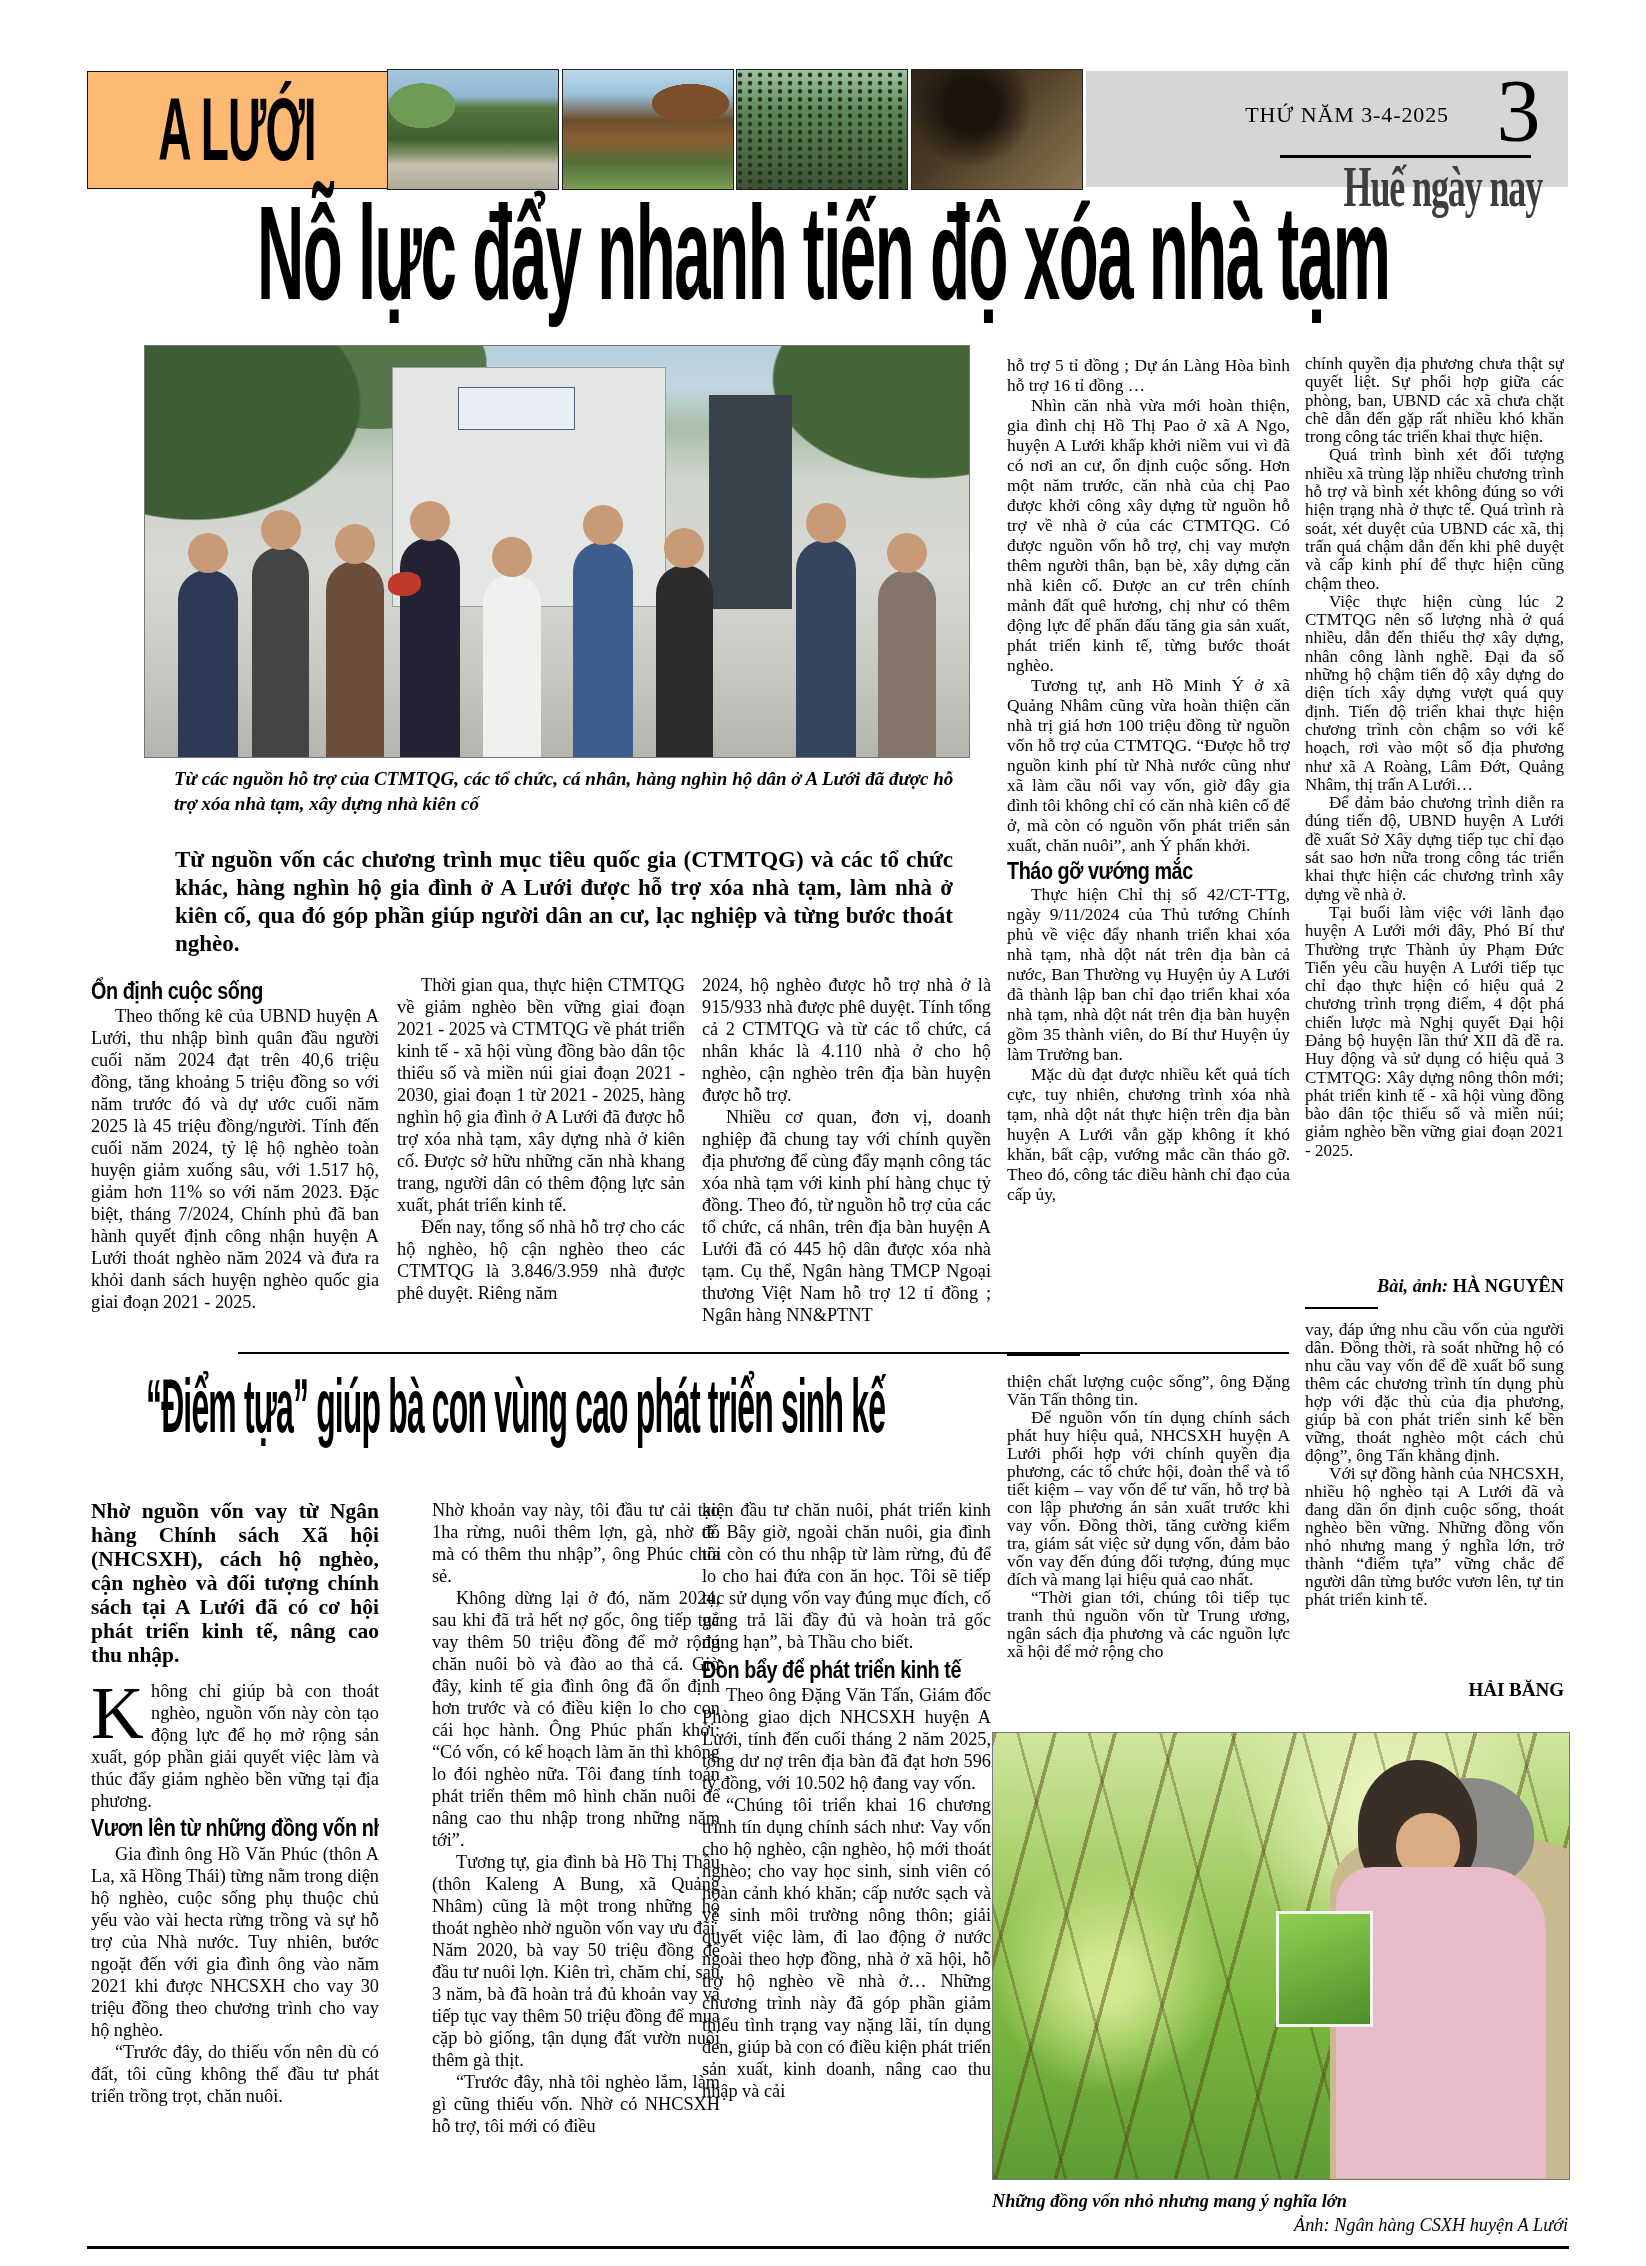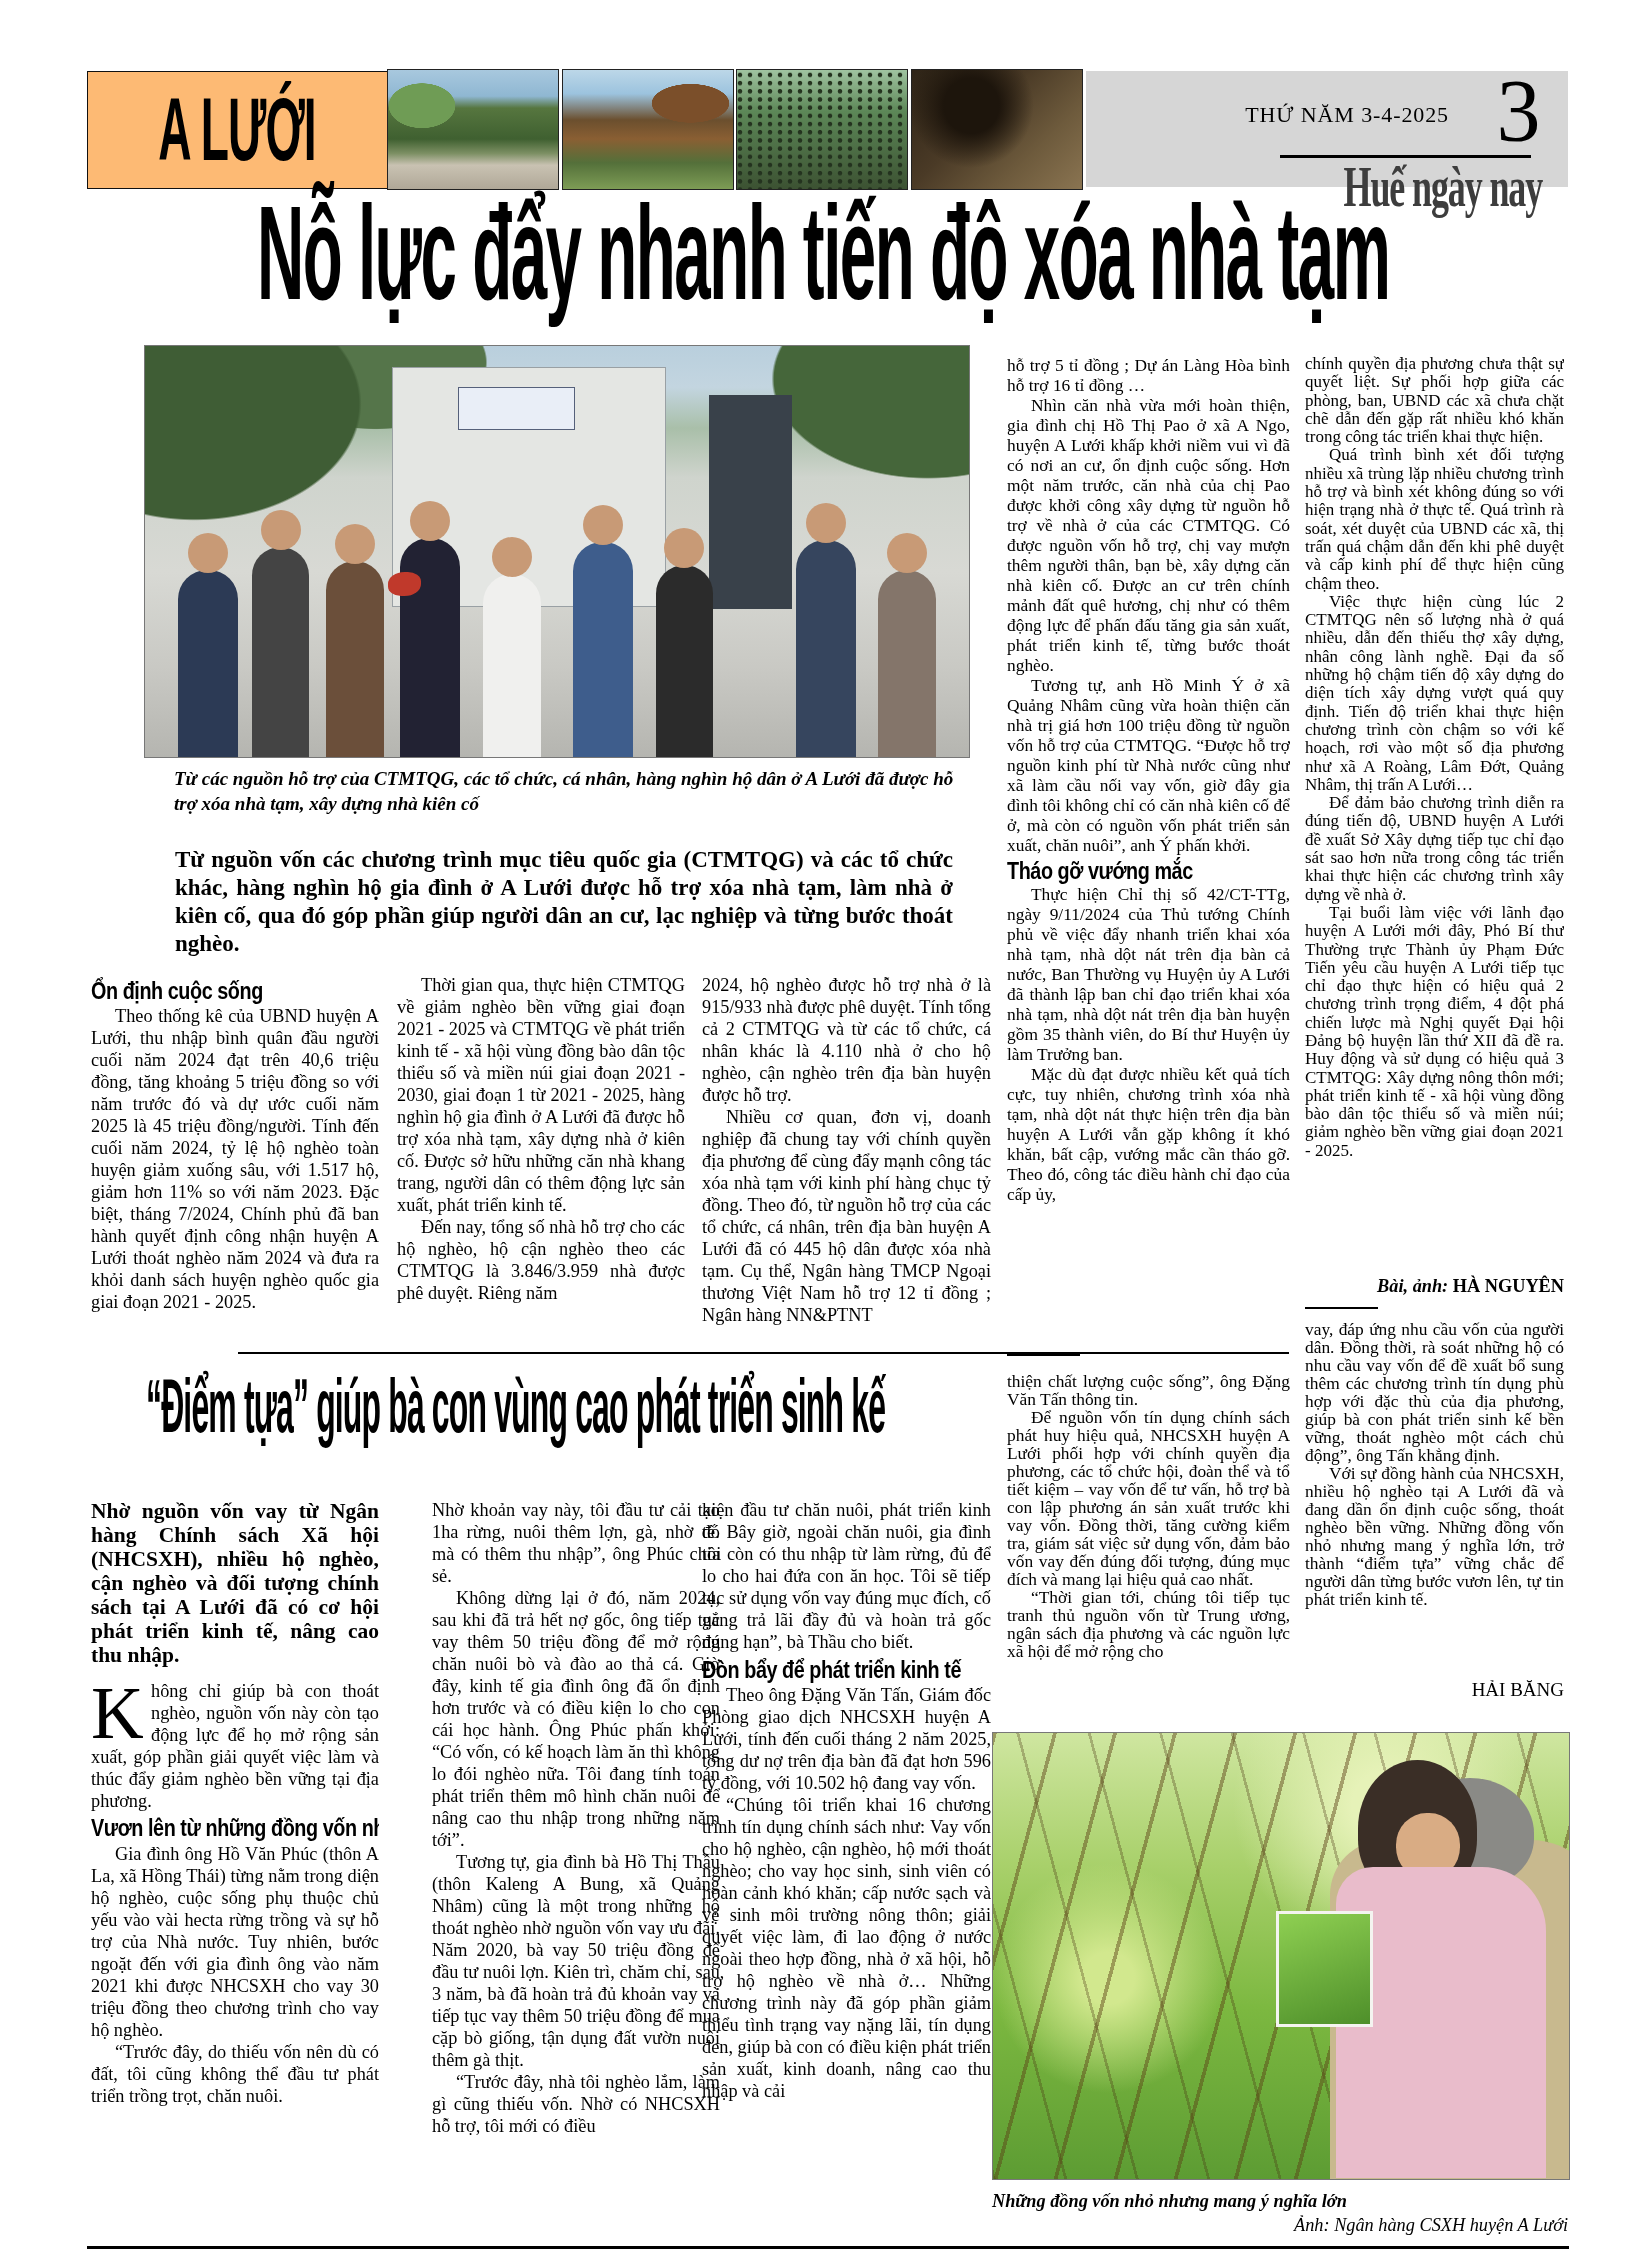--- a/index.html
+++ b/index.html
@@ -69,21 +69,21 @@
   .c15{left:1305px;top:355px;width:259px;height:914px;font-size:17px;line-height:18.3px;}
   .c21,.c22,.c23{top:1499px;width:288px;height:654px;font-size:18.3px;line-height:22px;}
   .c21{left:91px;} .c22{left:407px;margin-left:25px;} .c23{left:702px;width:289px;}
   .c24{left:1007px;top:1372px;width:283px;height:356px;font-size:17.4px;line-height:18px;}
   .c25{left:1305px;top:1320px;width:259px;height:351px;font-size:17.4px;line-height:18px;}
   .dropcap{float:left;font-size:73px;line-height:57px;padding:5.5px 7.3px 0 0;}
 
   .byline1{left:1305px;top:1276px;width:259px;text-align:right;font-size:18.3px;}
   .byline1 .lbl{font-weight:bold;font-style:italic;}
   .byline1 .nm{font-weight:bold;}
-  .byline2{left:1305px;top:1679px;width:259px;text-align:right;font-weight:normal;font-size:19px;}
+  .byline2{left:1305px;top:1679px;width:259px;text-align:right;font-weight:bold;font-size:19px;}
 
   .rule-c5{left:1305px;top:1307px;width:73px;height:1.8px;background:#000;}
   .rule-c4{left:1007px;top:1354px;width:73px;height:1.8px;background:#000;}
   .rule-main{left:238px;top:1352px;width:1051px;height:1.8px;background:#000;}
   .bottom-rule{left:87px;top:2246px;width:1482px;height:2.7px;background:#000;}
 
   
   .headline2{left:146px;top:1367px;width:850px;height:128px;}
   .headline2 span{display:inline-block;font-family:"Liberation Sans","DejaVu Sans",sans-serif;font-weight:bold;
       font-size:68px;line-height:68px;white-space:nowrap;transform:scale(0.47,1.12);transform-origin:left top;letter-spacing:-1.8px;}
@@ -185,21 +185,21 @@
 
   <div class="abs rule-c5"></div>
   <div class="abs rule-c4"></div>
   <div class="abs rule-main"></div>
 
   <div class="abs headline2">
     <span>“Điểm tựa” giúp bà con vùng cao phát triển sinh kế</span>
   </div>
 
   <div class="abs ncol c21">
-      <p class="intro">Nhờ nguồn vốn vay từ Ngân hàng Chính sách Xã hội (NHCSXH), nhiều hộ nghèo, cận nghèo và đối tượng chính sách tại A Lưới đã có cơ hội phát triển kinh tế, nâng cao thu nhập.</p>
+      <p class="intro">Nhờ nguồn vốn vay từ Ngân hàng Chính sách Xã hội (NHCSXH), cách hộ nghèo, cận nghèo và đối tượng chính sách tại A Lưới đã có cơ hội phát triển kinh tế, nâng cao thu nhập.</p>
       <p class="drop"><span class="dropcap">K</span>hông chỉ giúp bà con thoát nghèo, nguồn vốn này còn tạo động lực để họ mở rộng sản xuất, góp phần giải quyết việc làm và thúc đẩy giảm nghèo bền vững tại địa phương.</p>
       <h3 class="subhead">Vươn lên từ những đồng vốn nhỏ</h3>
       <p class="body">Gia đình ông Hồ Văn Phúc (thôn A La, xã Hồng Thái) từng nằm trong diện hộ nghèo, cuộc sống phụ thuộc chủ yếu vào vài hecta rừng trồng và sự hỗ trợ của Nhà nước. Tuy nhiên, bước ngoặt đến với gia đình ông vào năm 2021 khi được NHCSXH cho vay 30 triệu đồng theo chương trình cho vay hộ nghèo.</p>
       <p class="body">“Trước đây, do thiếu vốn nên dù có đất, tôi cũng không thể đầu tư phát triển trồng trọt, chăn nuôi.</p>
     </div>
   <div class="abs ncol c22">
       <p class="cont">Nhờ khoản vay này, tôi đầu tư cải tạo 1ha rừng, nuôi thêm lợn, gà, nhờ đó mà có thêm thu nhập”, ông Phúc chia sẻ.</p>
       <p class="body">Không dừng lại ở đó, năm 2024, sau khi đã trả hết nợ gốc, ông tiếp tục vay thêm 50 triệu đồng để mở rộng chăn nuôi bò và đào ao thả cá. Giờ đây, kinh tế gia đình ông đã ổn định hơn trước và có điều kiện lo cho con cái học hành. Ông Phúc phấn khởi: “Có vốn, có kế hoạch làm ăn thì không lo đói nghèo nữa. Tôi đang tính toán phát triển thêm mô hình chăn nuôi để nâng cao thu nhập trong những năm tới”.</p>
       <p class="body">Tương tự, gia đình bà Hồ Thị Thầu (thôn Kaleng A Bung, xã Quảng Nhâm) cũng là một trong những hộ thoát nghèo nhờ nguồn vốn vay ưu đãi. Năm 2020, bà vay 50 triệu đồng để đầu tư nuôi lợn. Kiên trì, chăm chỉ, sau 3 năm, bà đã hoàn trả đủ khoản vay và tiếp tục vay thêm 50 triệu đồng để mua cặp bò giống, tận dụng đất vườn nuôi thêm gà thịt.</p>
       <p class="body">“Trước đây, nhà tôi nghèo lắm, làm gì cũng thiếu vốn. Nhờ có NHCSXH hỗ trợ, tôi mới có điều</p>

